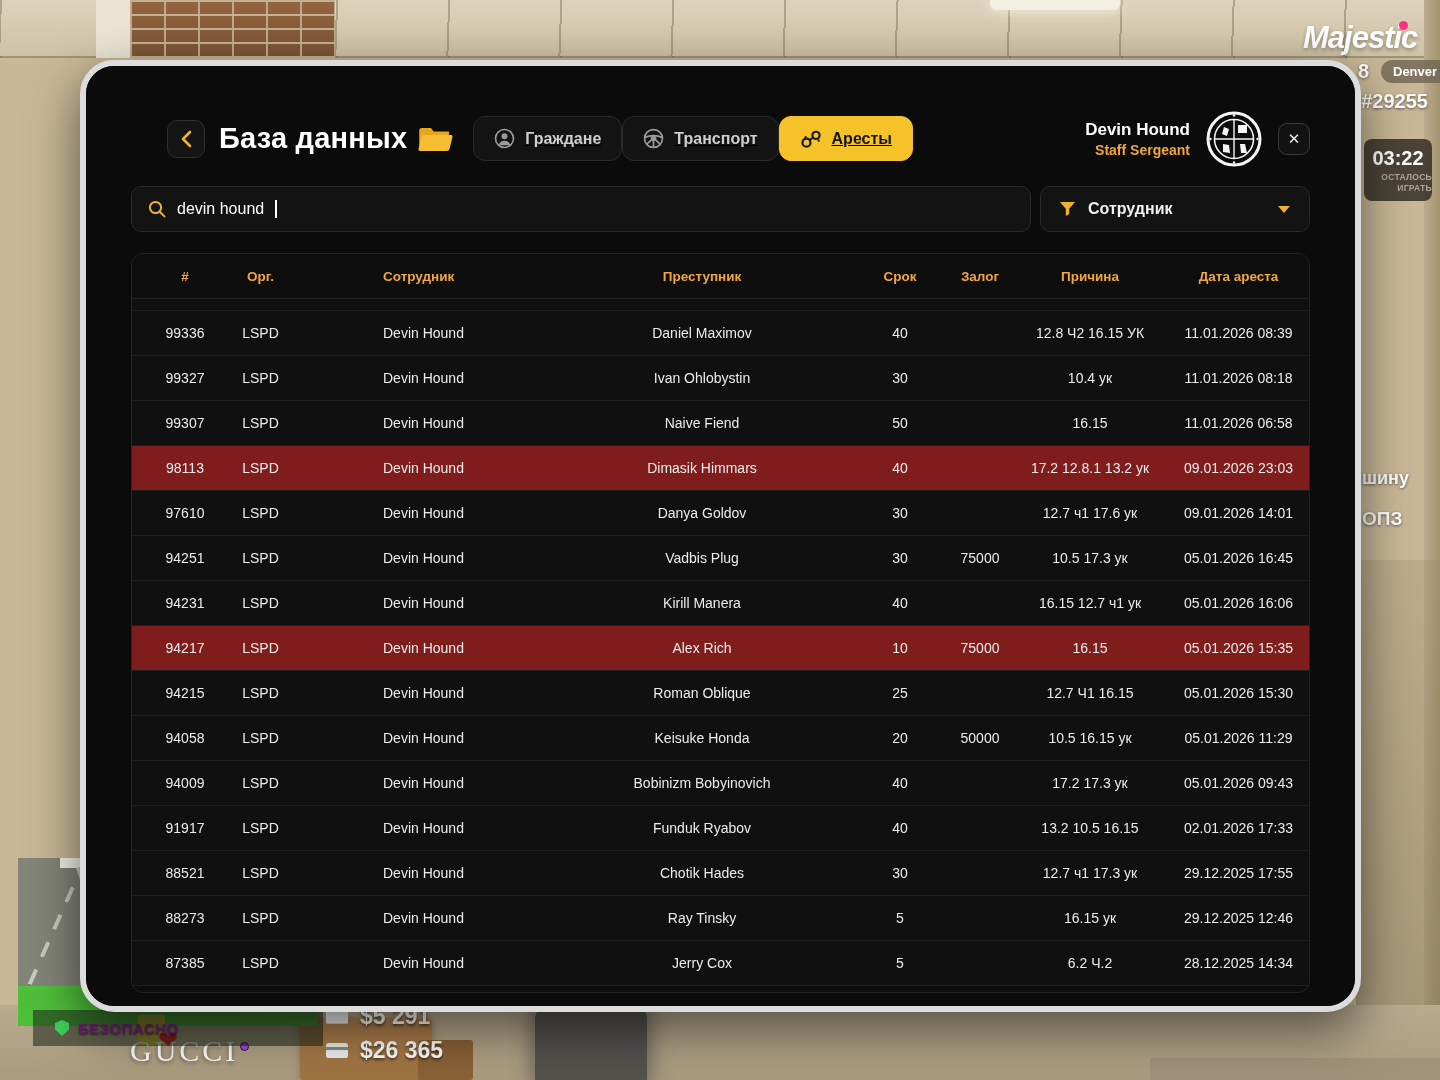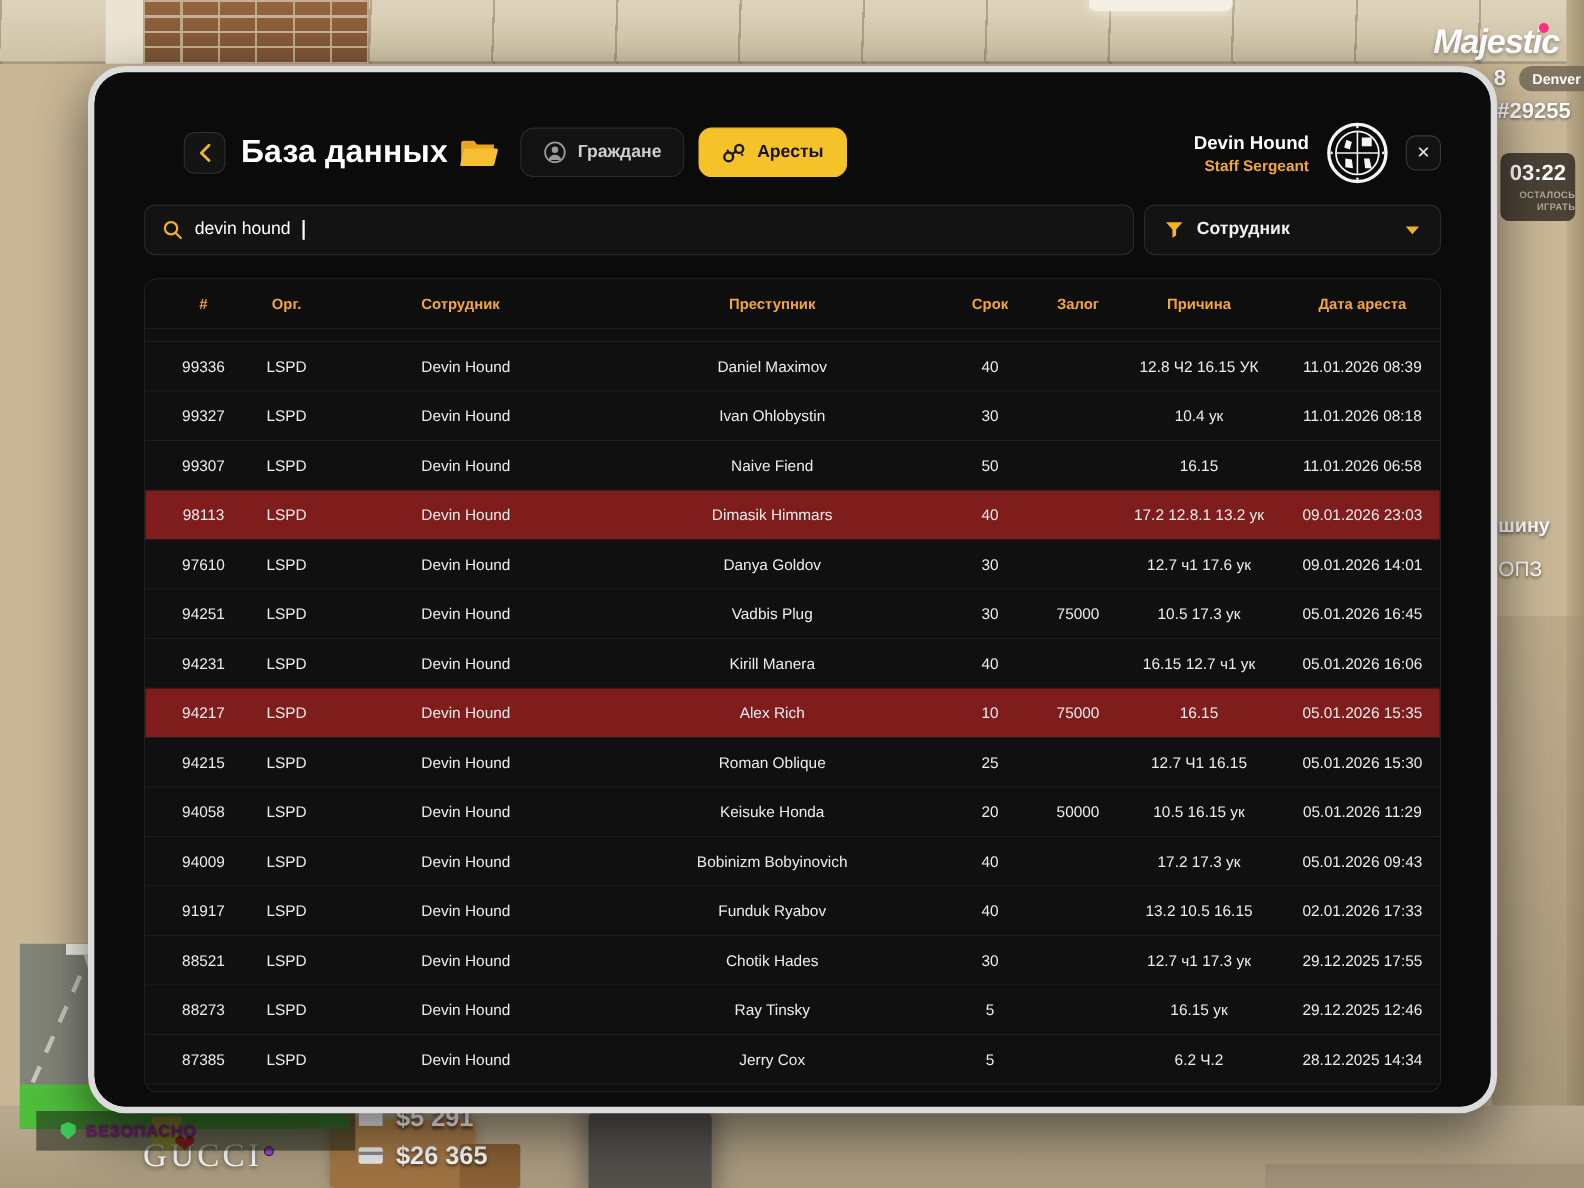--- a/index.html
+++ b/index.html
@@ -33,21 +33,21 @@
   .brand { position:absolute; left:1303px; top:20px; font-size:31px; font-weight:800; font-style:italic; letter-spacing:-1px; color:#fff; text-shadow:0 2px 4px rgba(0,0,0,.35); }
   .brand-dot { position:absolute; left:96px; top:1px; width:9px; height:9px; border-radius:50%; background:var(--dot,#ff2e83); }
   .count-frag { position:absolute; left:1358px; top:60px; font-size:20px; font-weight:700; }
   .server-pill { position:absolute; left:1381px; top:60px; padding:4px 12px; background:rgba(105,96,80,.75); border-radius:13px; font-size:13px; font-weight:700; color:#fff; }
   .session-id { position:absolute; left:1350px; top:90px; font-size:20px; font-weight:700; }
   .session-id .bar { font-weight:400; opacity:.8; margin-right:6px; }
   .timer { position:absolute; left:1364px; top:139px; width:68px; height:62px; background:rgba(48,42,34,.82); border-radius:8px; display:flex; flex-direction:column; align-items:center; justify-content:center; }
   .timer-time { font-size:20px; font-weight:700; color:#fff; }
   .timer-label { font-size:8.5px; font-weight:700; color:#b2a998; text-align:right; line-height:1.25; margin-top:2px; letter-spacing:.3px; }
   .edge-frag1 { position:absolute; left:1362px; top:468px; font-size:18px; font-weight:700; }
-  .edge-frag2 { position:absolute; left:1362px; top:508px; font-size:19px; font-weight:400; }
+  .edge-frag2 { position:absolute; left:1362px; top:508px; font-size:19px; font-weight:700; }
 
   
   .minimap { position:absolute; left:18px; top:858px; width:250px; height:168px; background:#83857a; overflow:hidden; }
   .mm-road1 { position:absolute; left:28px; top:10px; width:4px; height:150px; background:repeating-linear-gradient(0deg,#c9cabd 0 16px, transparent 16px 30px); transform:rotate(24deg); }
   .mm-road2 { position:absolute; left:68px; top:-20px; width:4px; height:120px; background:repeating-linear-gradient(0deg,#c9cabd 0 14px, transparent 14px 26px); transform:rotate(-18deg); }
   .mm-white { position:absolute; left:42px; top:0px; width:42px; height:10px; background:#f4f2ea; }
   .mm-icon { position:absolute; left:160px; top:100px; width:16px; height:12px; background:#f0efe8; clip-path:polygon(0 35%,15% 35%,15% 0,40% 0,40% 35%,100% 35%,100% 100%,0 100%); }
   .mm-green { position:absolute; left:0px; top:128px; width:250px; height:28px; background:#52c23d; }
   .mm-darkgreen { position:absolute; left:0px; top:148px; width:250px; height:20px; background:#3f7a33; }
   .green-out { position:absolute; left:18px; top:990px; width:300px; height:36px; background:linear-gradient(90deg,#4fbe3b 0 72%, #56c542); z-index:1; }
@@ -72,21 +72,21 @@
     box-shadow:0 18px 50px rgba(0,0,0,.55); }
   .win-inner { position:absolute; inset:0; border-radius:28px; overflow:hidden; background:#0b0b0b; }
 
   .win-header { position:absolute; left:45px; right:45px; top:50px; height:45px; display:flex; align-items:center;padding-left:36px; }
   .back-btn { width:38px; height:38px; border-radius:10px; background:#141414; border:1px solid #2f2f2f; display:flex; align-items:center; justify-content:center; cursor:pointer; }
   .page-title { font-size:29px; font-weight:700; color:#fff; margin-left:14px; letter-spacing:.2px; }
   .folder-ico { margin-left:12px; width:32px; height:26px; position:relative; }
   .folder-back { position:absolute; left:0; top:2px; width:30px; height:22px; border-radius:3px; background:#e8a61e; clip-path:polygon(0 0,38% 0,48% 18%,100% 18%,100% 100%,0 100%); }
   .folder-front { position:absolute; left:1px; top:9px; width:31px; height:16px; background:#f7bd33; border-radius:2px; transform:skewX(-14deg); }
 
-  .tabs { display:flex; gap:13px; margin-left:22px; }
+  .tabs { display:flex; margin-left:22px;text-decoration:underline; }
   .tab { height:45px; padding:0 20px; display:flex; align-items:center; gap:10px; border-radius:12px; background:#131313; border:1px solid #2b2b2b; color:#cfcfcf; font-size:16px; font-weight:600; cursor:pointer; }
   .tab svg { flex:0 0 auto; }
   .tab.active { background:var(--accent,#f6c22a); border-color:var(--accent,#f6c22a); color:#141414; }
 
   .user-block { margin-left:auto; text-align:right; }
   .user-name { font-size:17px; font-weight:700; color:#fff; }
   .user-rank { font-size:14px; font-weight:600; color:var(--rank,#f2a73c); margin-top:2px; }
   .seal { width:56px; height:56px; margin-left:16px; flex:0 0 auto; }
   .close-btn { width:32px; height:32px; margin-left:16px; border-radius:9px; background:#121212; border:1px solid #3a3a3a; color:#e8e8e8; font-size:15px; display:flex; align-items:center; justify-content:center; cursor:pointer; }
 
@@ -190,20 +190,28 @@
       </div>
 
       <div class="tabs">
         <div class="tab">
           <svg width="21" height="21" viewBox="0 0 22 22">
             <circle cx="11" cy="11" r="9.4" fill="none" stroke="currentColor" stroke-width="1.7" class="icon-gray"></circle>
             <circle cx="11" cy="8.6" r="3.1" fill="#9a9a9a"></circle>
             <path d="M4.8 18.2c1-3.4 3.4-4.8 6.2-4.8s5.2 1.4 6.2 4.8" fill="#9a9a9a"></path>
           </svg>
           <span>Граждане</span>
+        </div>
+        <div class="tab">
+          <svg width="21" height="21" viewBox="0 0 22 22">
+            <circle cx="11" cy="11" r="9.4" fill="none" stroke="#9a9a9a" stroke-width="1.8"></circle>
+            <circle cx="11" cy="11" r="3" fill="#9a9a9a"></circle>
+            <path d="M2 9.8c5-2.4 13-2.4 18 0M11 14v7M4 17l4.6-4.2M18 17l-4.6-4.2" stroke="#9a9a9a" stroke-width="1.8" fill="none"></path>
+          </svg>
+          <span>Транспорт</span>
         </div>
         <div class="tab active">
           <svg width="22" height="20" viewBox="0 0 24 22">
             <circle cx="7" cy="15" r="4.4" fill="none" stroke="#1a1a1a" stroke-width="2.4"></circle>
             <circle cx="17.5" cy="7" r="4" fill="none" stroke="#1a1a1a" stroke-width="2.4"></circle>
             <path d="M10.4 12.2l3.6-2.6" stroke="#1a1a1a" stroke-width="2.2"></path>
             <path d="M5.5 9.8l1-2M19.8 12l1.4 1.8" stroke="#1a1a1a" stroke-width="2"></path>
           </svg>
           <span>Аресты</span>
         </div>

